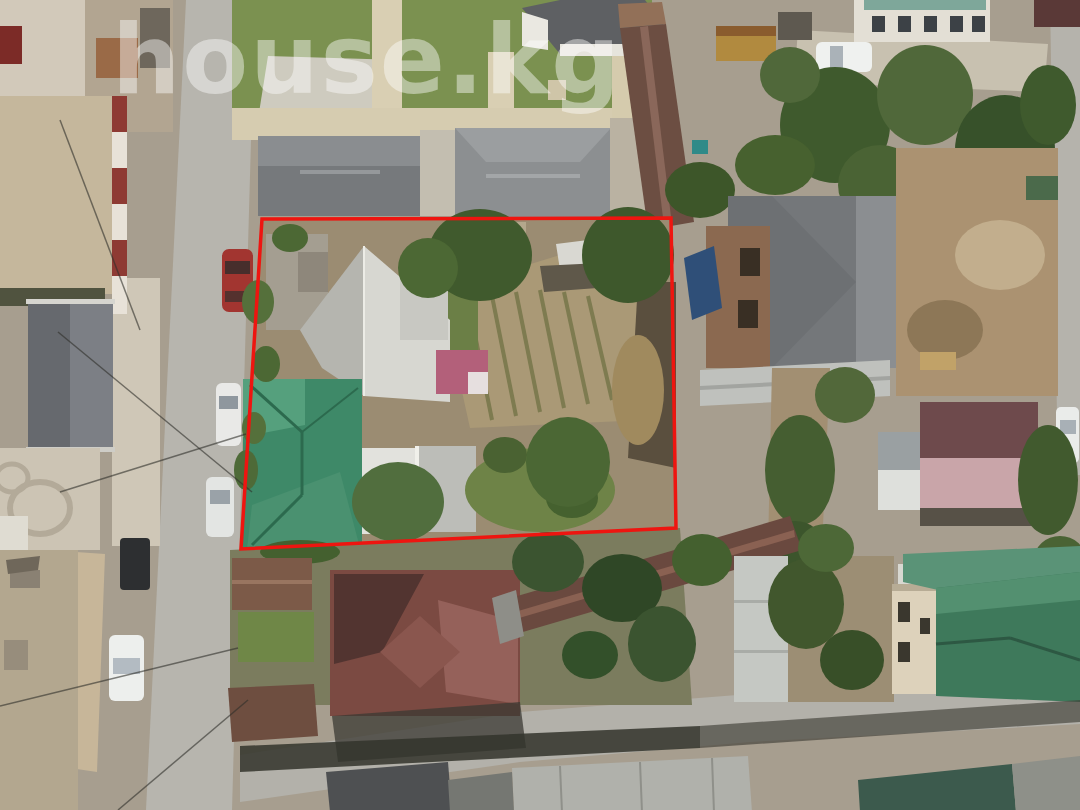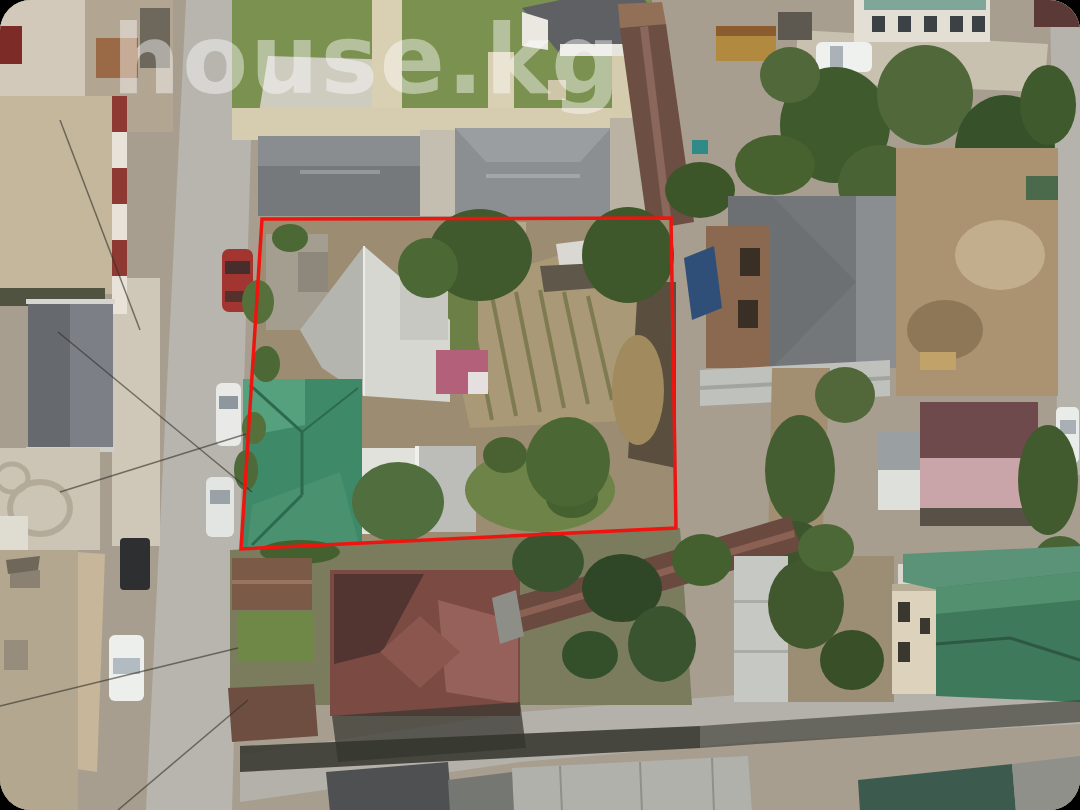--- a/index.html
+++ b/index.html
@@ -1,17 +1,17 @@
 <!DOCTYPE html>
 <html><head>
 <meta charset="utf-8">
 <style>
   html,body{margin:0;padding:0;background:#000;}
   #photo{position:relative;width:1080px;height:810px;overflow:hidden;
-         background:#a79e8f;font-family:"DejaVu Sans","Liberation Sans",sans-serif;border-radius:31px;}
+         background:#a79e8f;font-family:"DejaVu Sans","Liberation Sans",sans-serif;}
   #scene{position:absolute;left:0;top:0;width:1080px;height:810px;display:block;}
   #watermark{position:absolute;left:112px;top:10px;
              font-family:"DejaVu Sans","Liberation Sans",sans-serif;
              font-weight:bold;font-size:96px;letter-spacing:2px;line-height:1.05;
              color:#ffffff;opacity:0.44;user-select:none;pointer-events:none;}
 </style>
 </head>
 <body>
 
 <div id="photo">

